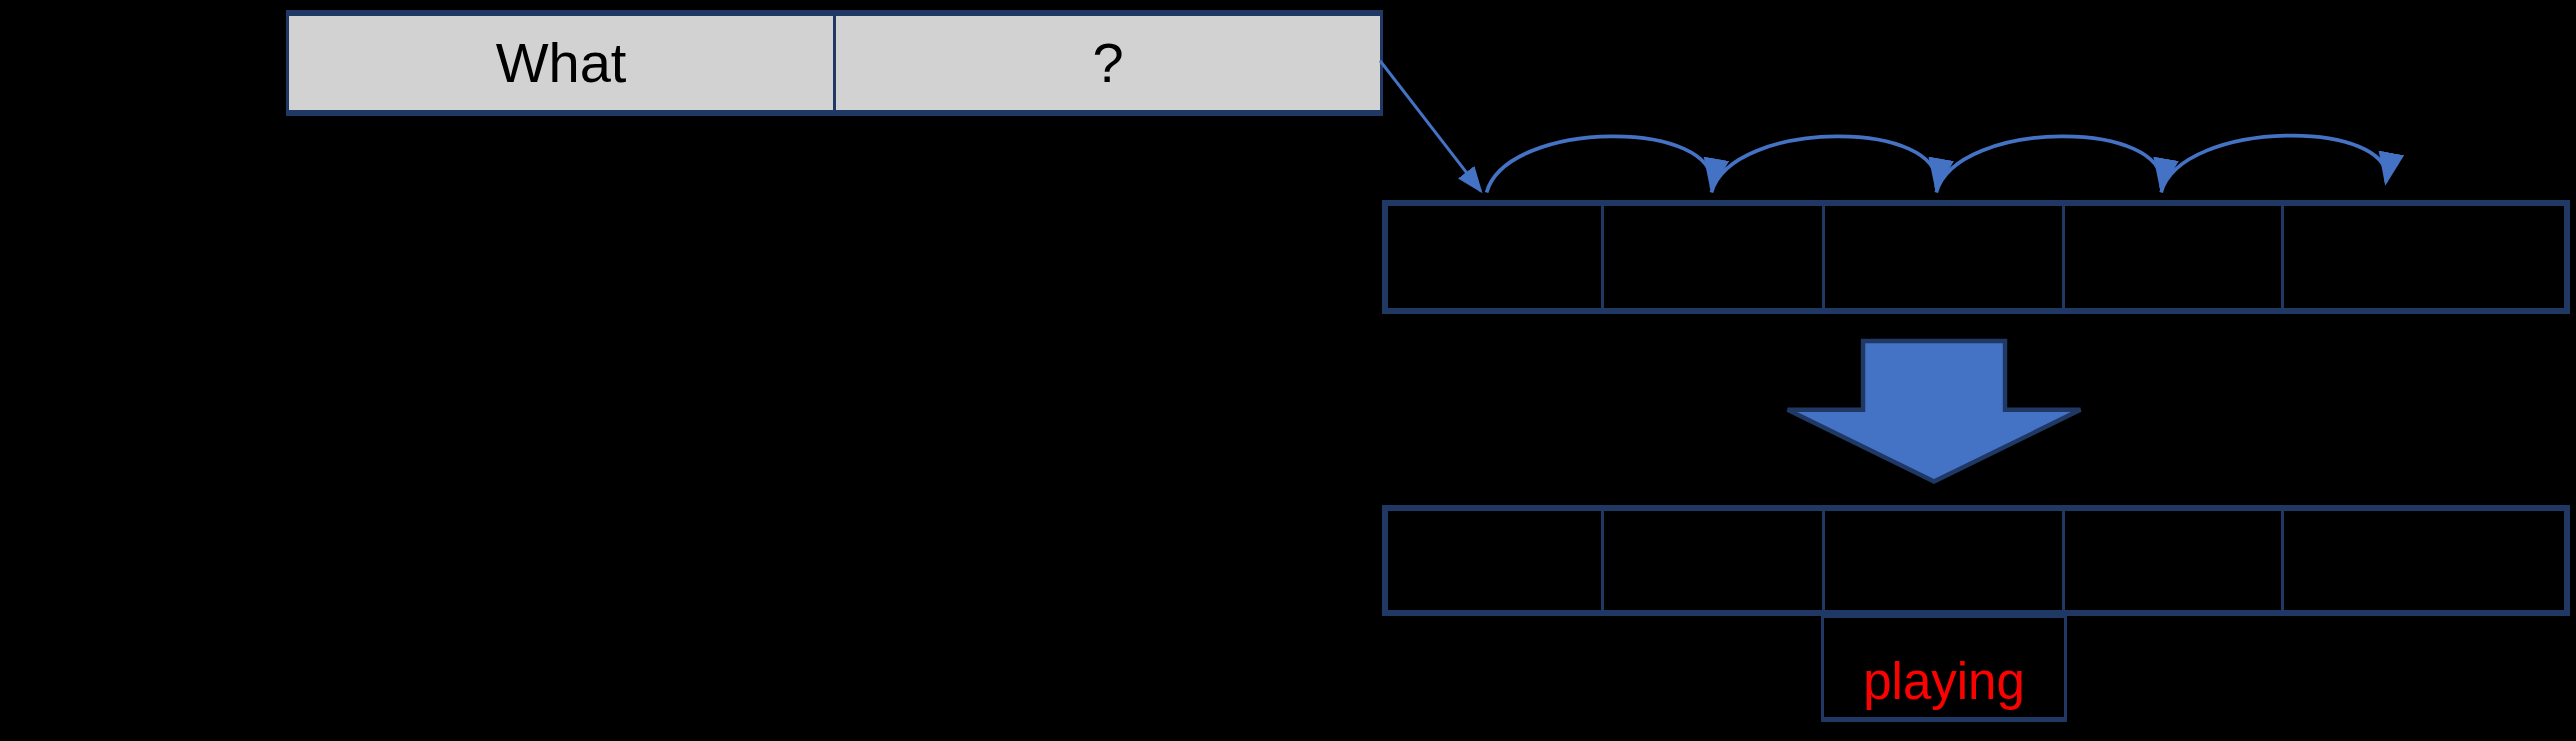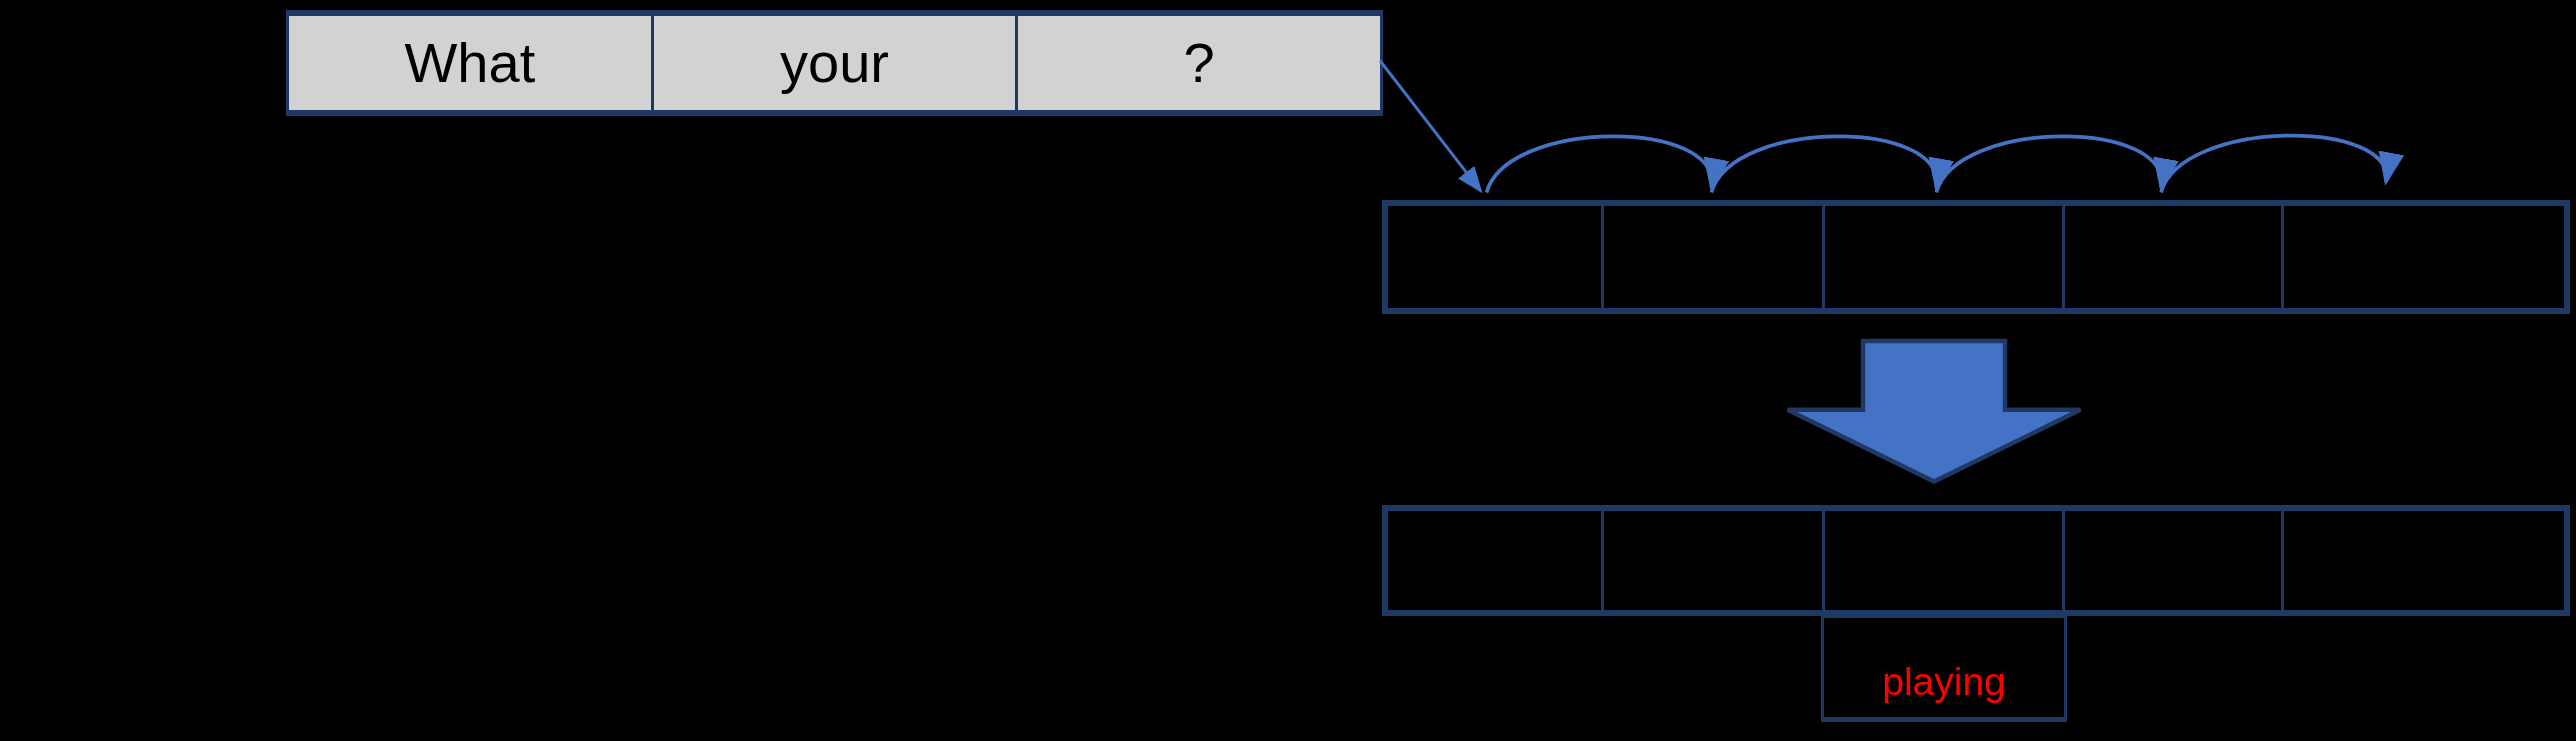--- a/index.html
+++ b/index.html
@@ -51,37 +51,34 @@
   .answer-box{
     position:absolute;
     left:1821px;top:615px;width:246px;height:107px;
     box-sizing:border-box;
     border:3.7px solid var(--navy);
     border-bottom-width:5.2px;
     display:flex;align-items:center;justify-content:center;
   }
   .answer-box .answer-text{
     color:var(--red);
-    font-size:39px;line-height:1;margin-top:28px;
+    font-size:51px;line-height:1;margin-top:28px;
   }
   svg.overlay{
     position:absolute;left:0;top:0;
     width:2576px;height:742px;
     pointer-events:none;
   }
 </style>
 </head>
 <body>
 
 <div class="row sentence">
   <div class="cell">
       <span>What</span>
-    </div>
-  <div class="cell">
-      <span>your</span>
     </div>
   <div class="cell">
       <span>?</span>
     </div>
 </div>
 
 <div class="row tokens upper">
   <div class="cell" style="flex-grow:294"></div>
   <div class="cell" style="flex-grow:300"></div>
   <div class="cell" style="flex-grow:328"></div>

